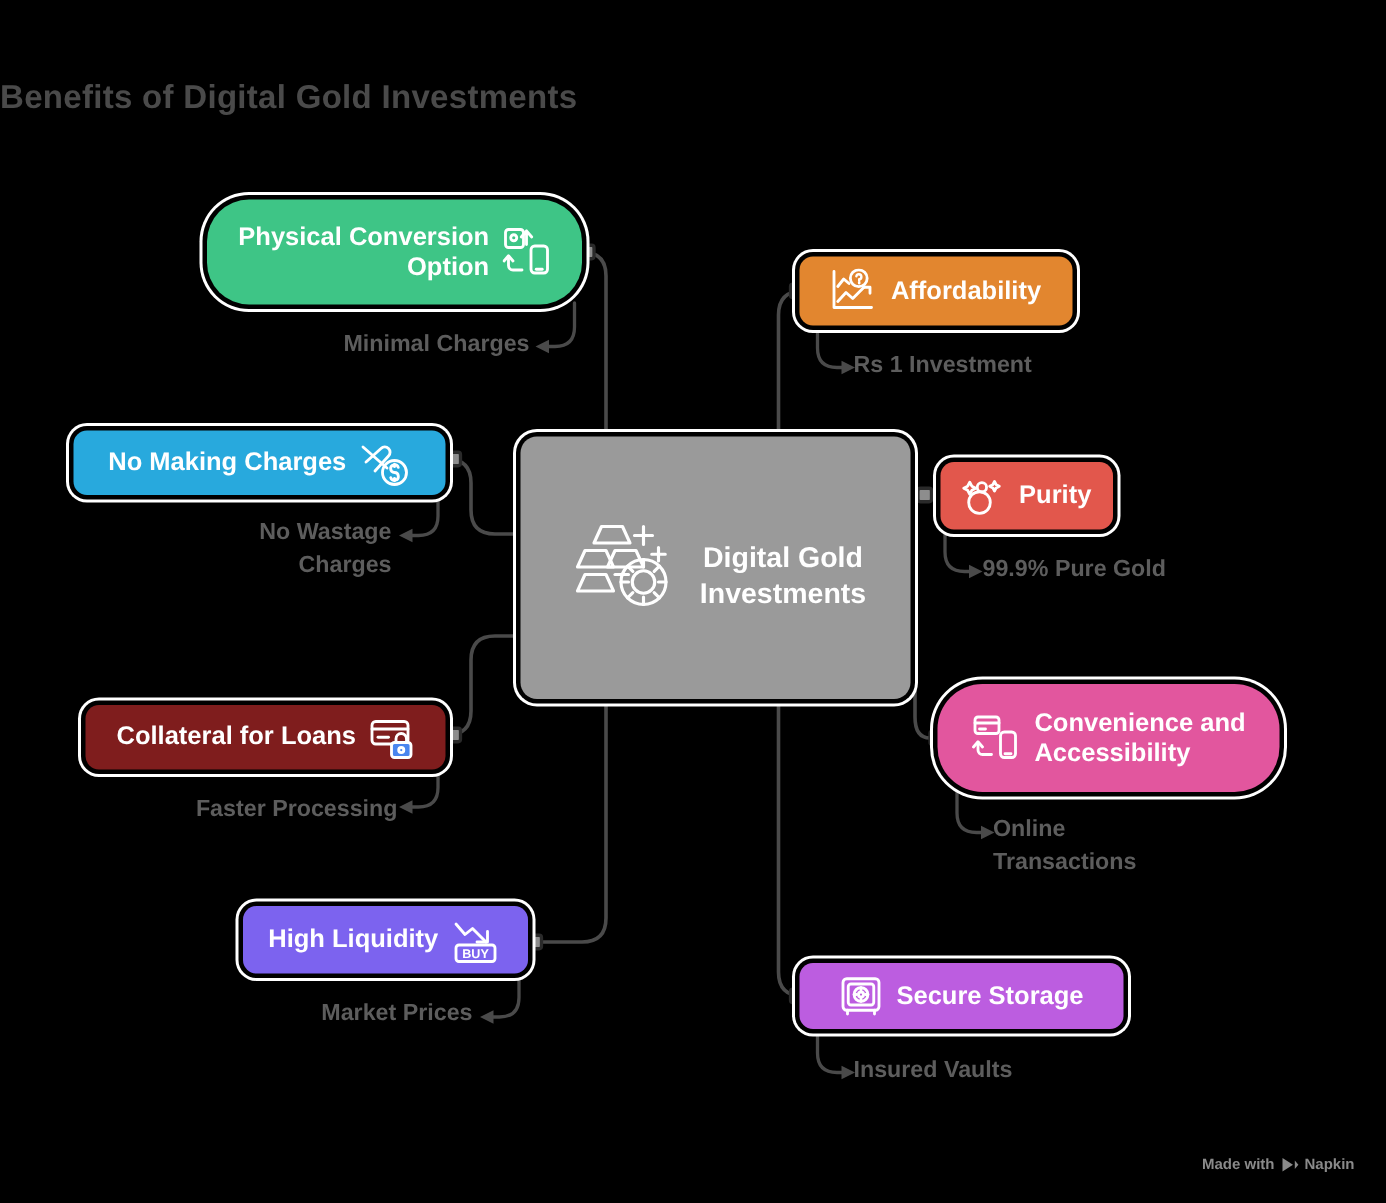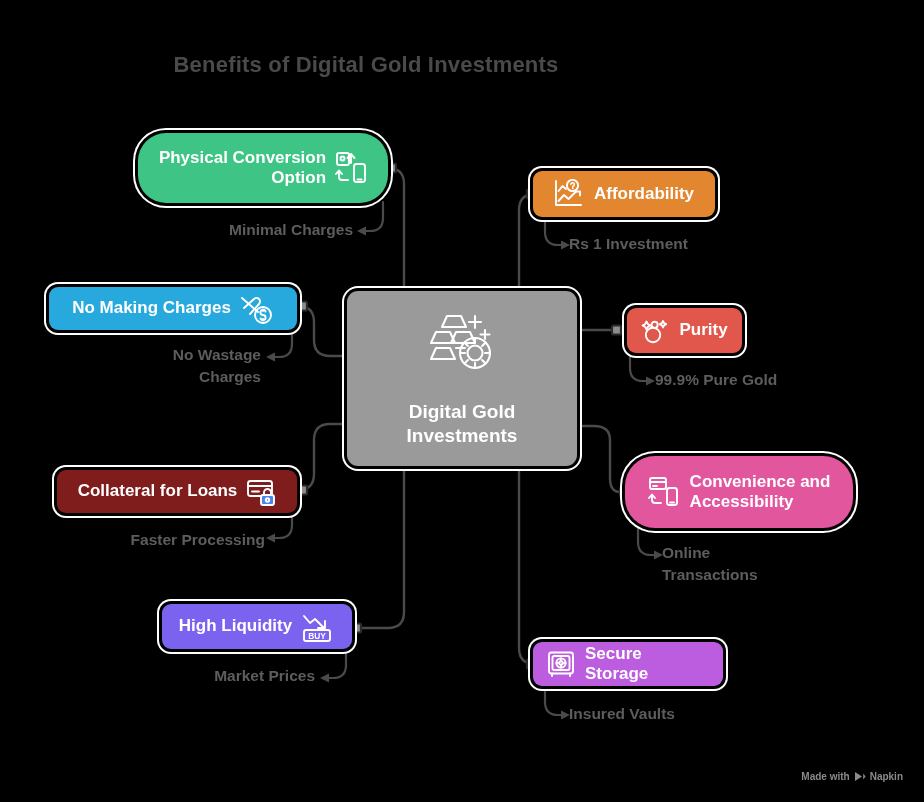--- a/index.html
+++ b/index.html
@@ -5,21 +5,21 @@
   html,body{margin:0;padding:0;background:#000;}
   body{
     width:924px;height:802px;position:relative;overflow:hidden;
     font-family:"Liberation Sans","DejaVu Sans",sans-serif;
     -webkit-font-smoothing:antialiased;
   }
   #stage{position:absolute;inset:0;width:924px;height:802px;}
 
   
   .title{
-    position:absolute;left:0;top:52px;width:732px;text-align:center;
+    position:absolute;left:0;top:52px;width:732px;
     color:#4a4a4a;font-size:22px;font-weight:bold;letter-spacing:.2px;
   }
 
   
   #links{position:absolute;left:0;top:0;width:924px;height:802px;}
 
   
   .node{
     position:absolute;box-sizing:border-box;
     border-radius:9px;
@@ -29,23 +29,23 @@
     padding:0 14px;
   }
   .node .lbl{line-height:1.18;}
   .node .ico{flex:none;display:flex;align-items:flex-end;justify-content:center;}
   .node.icon-right .ico{margin-left:9px;}
   .node.icon-left  .ico{margin-right:10px;}
   .node svg{display:block;}
 
   
   .center{
-    position:absolute;left:347px;top:291px;width:230px;height:175px;
+    position:absolute;left:347px;top:291px;width:260px;height:175px;
     background:#9a9a9a;border-radius:11px;
-    display:flex;flex-direction:column;align-items:center;justify-content:center;
+    display:flex;align-items:center;justify-content:center;
     box-shadow:0 0 0 3px #000, 0 0 0 5px #fff;
     gap:12px;
   }
   .center .ctext{
     color:#fff;font-weight:bold;font-size:19px;line-height:1.25;text-align:center;
     margin-top:12px;
   }
 
   
   .cap{
@@ -242,21 +242,21 @@
       </svg>
     </span>
     <span class="lbl">
       <span>Convenience and</span><br><span>Accessibility</span>
     </span>
   </div>
   <div class="cap l" style="left:662px;top:542px;width:200px;">
     <span>Online</span><br><span>Transactions</span>
   </div>
 
-  <div class="node icon-left" style="left:533px;top:642px;width:190px;height:44px;background:#bc5de0;font-size:17px;">
+  <div class="node icon-left" style="left:533px;top:642px;width:216px;height:44px;background:#bc5de0;font-size:17px;">
     <span class="ico">
       <svg width="28" height="28" viewBox="0 0 28 28" fill="none" stroke="#fff" stroke-width="1.9" stroke-linejoin="round" stroke-linecap="round">
         <rect x="2" y="2.5" width="24" height="21" rx="2.5"></rect>
         <rect x="5.5" y="6" width="17" height="14" rx="1.8"></rect>
         <circle cx="14" cy="13" r="4.6"></circle>
         <circle cx="14" cy="13" r="1.7"></circle>
         <path d="M14 8.4 v1.6 M14 16 v1.6 M9.4 13 h1.6 M17 13 h1.6"></path>
         <path d="M5 23.5 v2.5 M23 23.5 v2.5"></path>
       </svg>
     </span>

